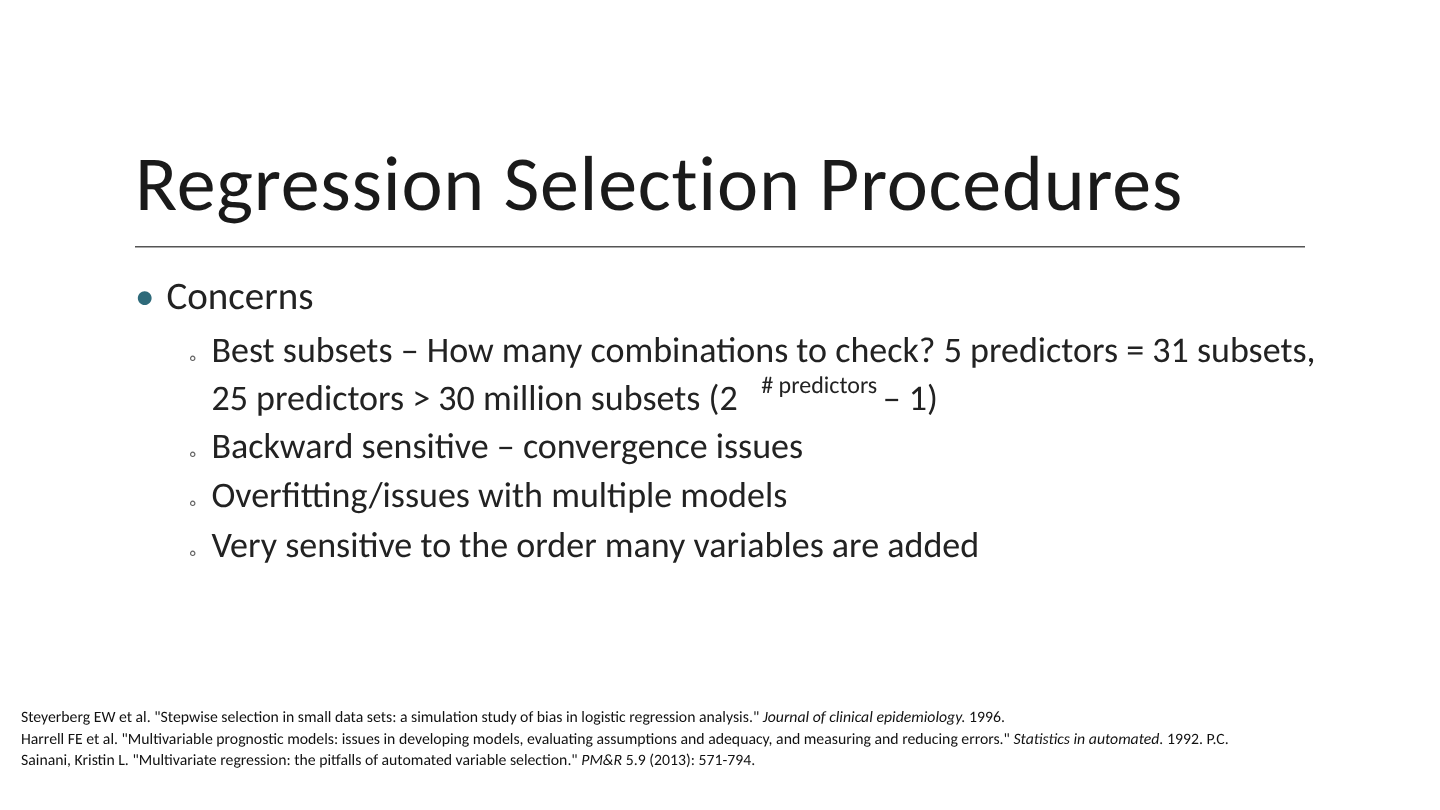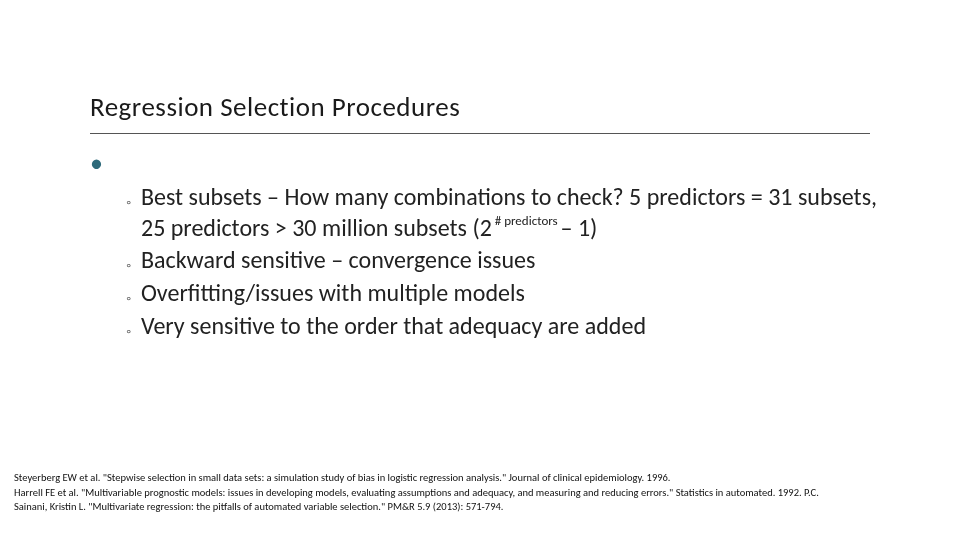--- a/index.html
+++ b/index.html
@@ -1,46 +1,47 @@
 <!DOCTYPE html>
 <html><head>
 <meta charset="utf-8">
 <style>
   * { margin: 0; padding: 0; box-sizing: border-box; }
   html, body { width: 960px; height: 540px; background: #fff; font-family: "Segoe UI", "Calibri", Arial, sans-serif; color: #222; overflow: hidden; }
   .slide { position: relative; width: 960px; height: 540px; padding: 0; }
   .title-wrap { padding: 90px 60px 0 90px; }
-  .title { font-size: 27px; font-weight: 300; letter-spacing: 0.5px; color: #1a1a1a; }
+  .title { font-size: 52px; font-weight: 300; letter-spacing: 0.5px; color: #1a1a1a; }
   .title-rule { border: none; border-top: 1.5px solid #555; margin: 10px 90px 0 90px; }
   .body { padding: 16px 60px 0 90px; }
   .lvl1 { font-size: 26px; font-weight: 400; color: #222; display: flex; align-items: baseline; gap: 8px; }
   .lvl1 .dot { color: #2e6a7a; font-size: 26px; line-height: 1; }
   .sub-list { padding: 6px 0 0 36px; }
   .lvl2 { font-size: 24px; font-weight: 400; color: #222; display: flex; align-items: baseline; gap: 10px; line-height: 1.28; margin-bottom: 2px; }
   .lvl2 .ring { color: #666; font-size: 14px; line-height: 1; position: relative; top: 2px; }
   .lvl2 .txt { flex: 1; }
-  .sup { font-size: 13px; vertical-align: super; position: relative; top: -2px; }
+  .sup { font-size: 16px; vertical-align: super; position: relative; top: -2px; margin-left: 12px; }
   .refs { position: absolute; left: 14px; bottom: 26px; right: 14px; font-size: 10.5px; line-height: 1.35; color: #111; }
   .refs .line { display: block; }
-  .refs .ital { }
+  .refs .ital { font-style: italic; }
 </style>
 </head>
 <body>
 
 <div class="slide">
 
   <div class="title-wrap">
     <h1 class="title">Regression Selection Procedures</h1>
   </div>
   <hr class="title-rule">
 
   <div class="body">
 
     <div class="lvl1">
       <span class="dot">•</span>
+      <span>Concerns</span>
     </div>
 
     <div class="sub-list">
 
       <div class="lvl2">
         <span class="ring">◦</span>
         <span class="txt">
           <span>Best subsets – How many combinations to check? 5 predictors = 31 subsets, 25 predictors &gt; 30 million subsets (2</span><span class="sup"> # predictors </span><span>– 1)</span>
         </span>
       </div>
@@ -50,21 +51,21 @@
         <span class="txt">Backward sensitive – convergence issues</span>
       </div>
 
       <div class="lvl2">
         <span class="ring">◦</span>
         <span class="txt">Overfitting/issues with multiple models</span>
       </div>
 
       <div class="lvl2">
         <span class="ring">◦</span>
-        <span class="txt">Very sensitive to the order that adequacy are added</span>
+        <span class="txt">Very sensitive to the order many variables are added</span>
       </div>
 
     </div>
   </div>
 
   <div class="refs">
     <span class="line">
       <span>Steyerberg EW et al. "Stepwise selection in small data sets: a simulation study of bias in logistic regression analysis." </span><span class="ital">Journal of clinical epidemiology.</span><span> 1996.</span>
     </span>
     <span class="line">

